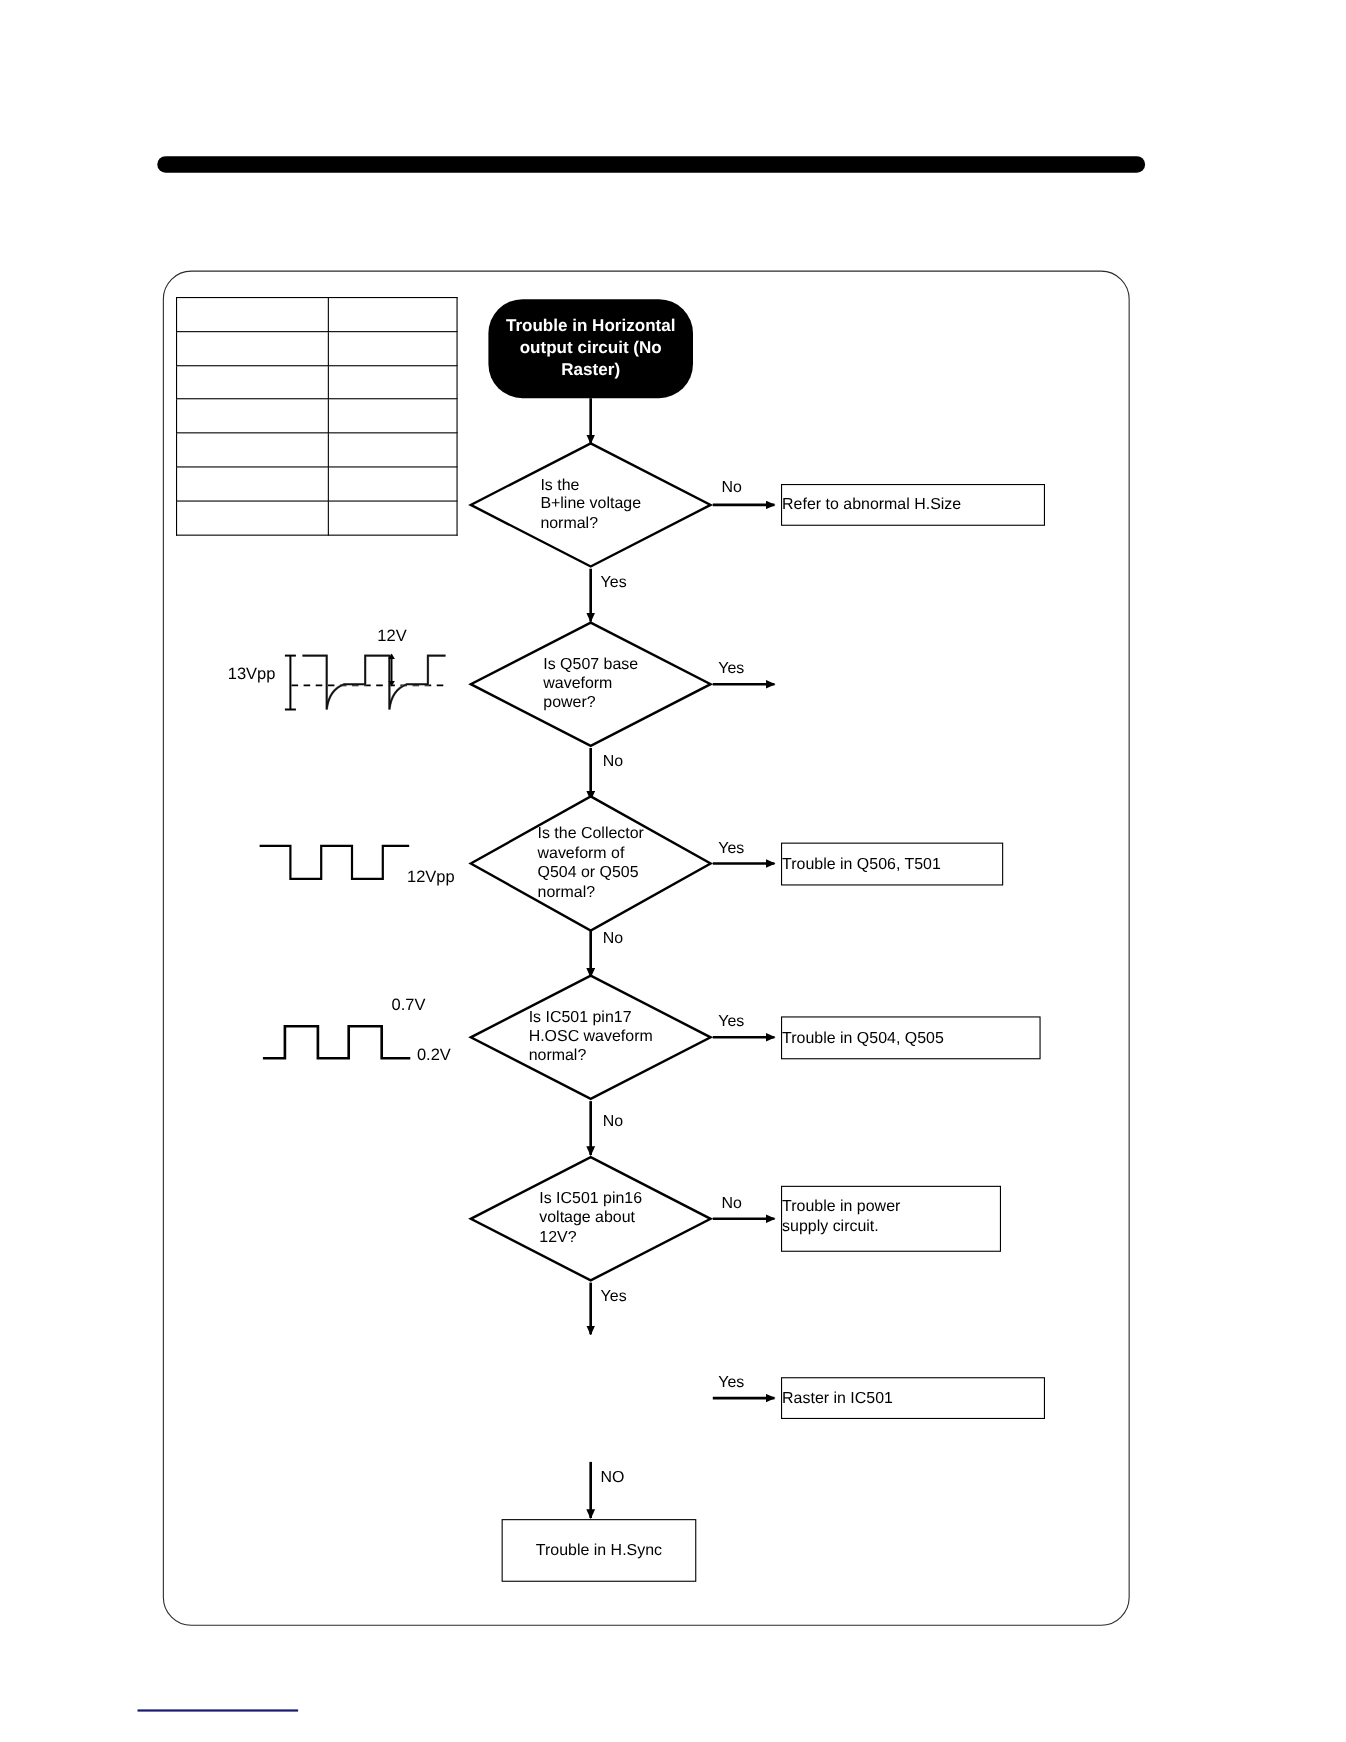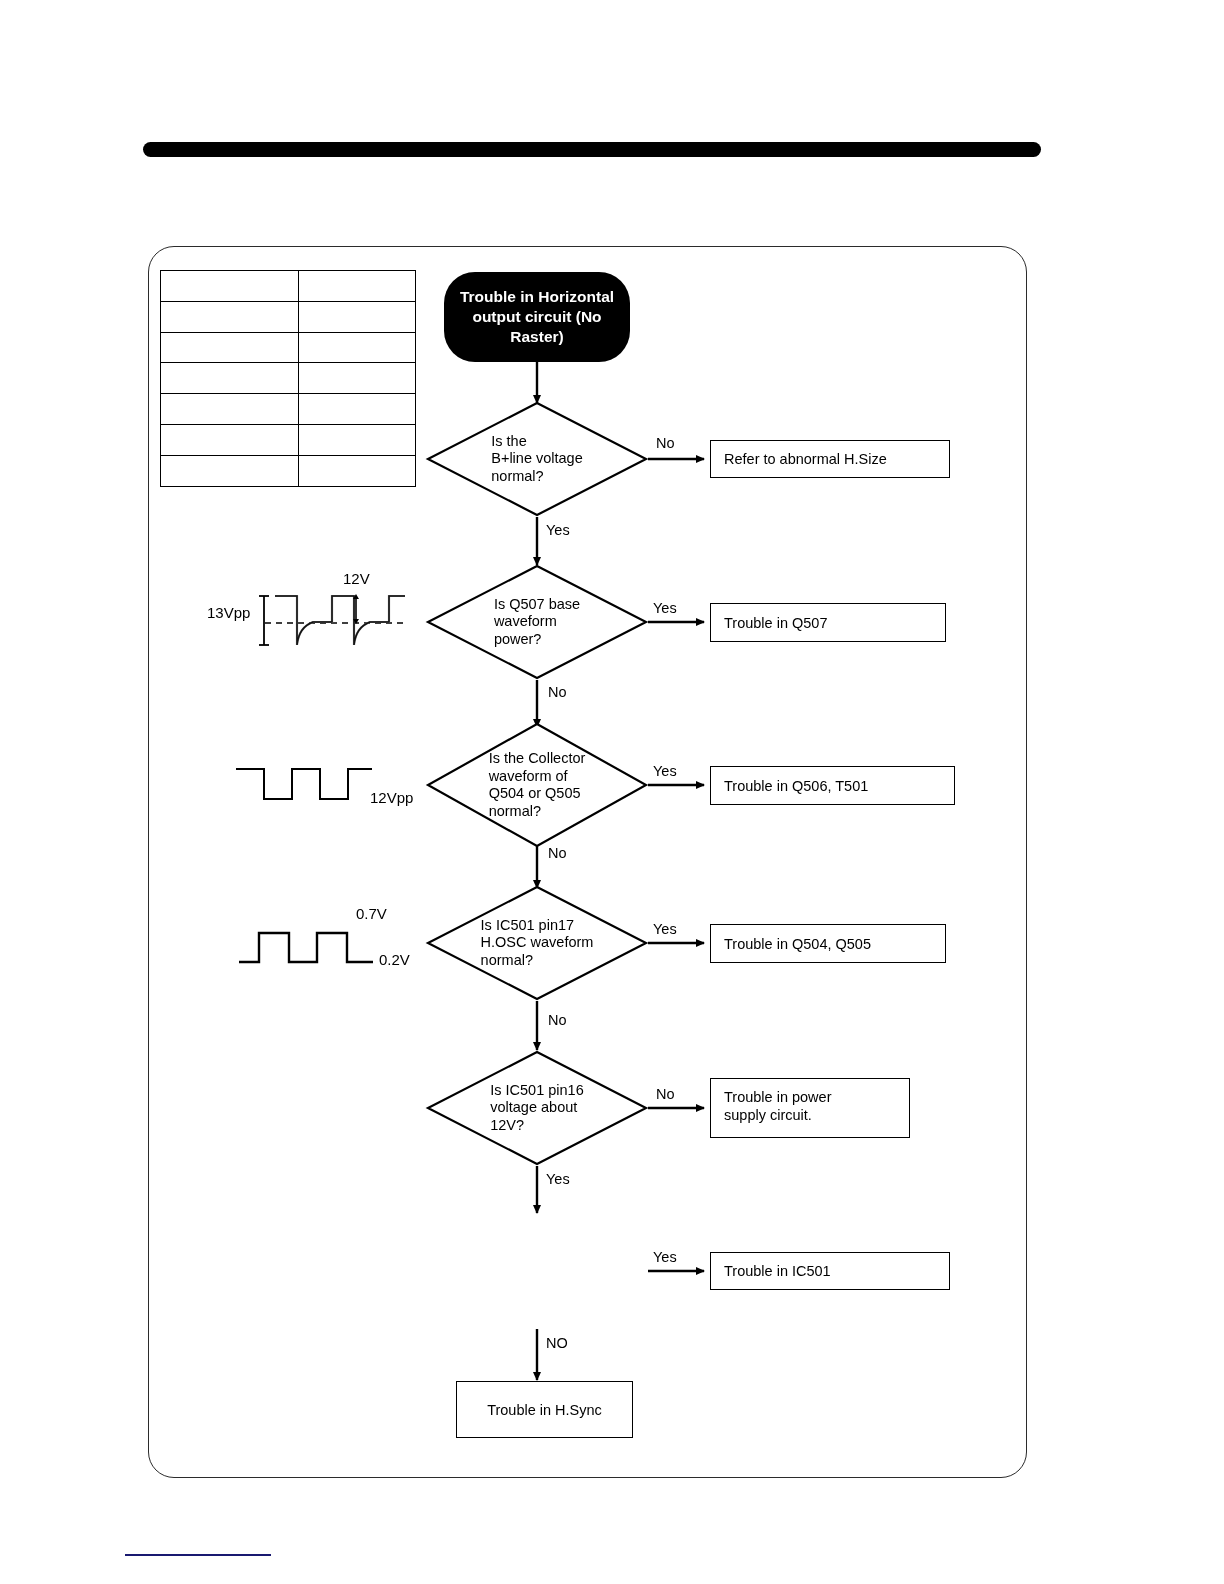--- a/index.html
+++ b/index.html
@@ -112,21 +112,20 @@
 
   
   .result-box {
     position: absolute;
     border: 1.6px solid #000000;
     box-sizing: border-box;
     display: flex;
     align-items: center;
     font-size: 14.5px;
     line-height: 18px;
-    padding-left: 13px;
     white-space: pre-line;
     background: #ffffff;
   }
   .result-box.center-txt {
     justify-content: center;
     padding-left: 0;
   }
 
   
   .edge-label {
@@ -315,30 +314,29 @@
   <div class="edge-label" style="left:548px; top:1012px;">No</div>
 
   <div class="edge-label" style="left:656px; top:1086px;">No</div>
   <div class="edge-label" style="left:546px; top:1171px;">Yes</div>
 
   <div class="edge-label" style="left:653px; top:1249px;">Yes</div>
   <div class="edge-label" style="left:546px; top:1335px;">NO</div>
 
   <div class="result-box" style="left:710px; top:440px; width:240px; height:38px;">Refer to abnormal H.Size</div>
 
-  <div class="result-box" style="left:710px; top:603px; width:236px; height:39px;">Trouble in Q507</div>
-
-  <div class="result-box" style="left:710px; top:766px; width:245px; height:39px;">Trouble in Q506, T501</div>
+
+  <div class="result-box" style="left:710px; top:766px; width:202px; height:39px;">Trouble in Q506, T501</div>
 
   <div class="result-box" style="left:710px; top:924px; width:236px; height:39px;">Trouble in Q504, Q505</div>
 
   <div class="result-box" style="left:710px; top:1078px; width:200px; height:60px; align-items:flex-start; padding-top:9px;">Trouble in power
 supply circuit.</div>
 
-  <div class="result-box" style="left:710px; top:1252px; width:240px; height:38px;">Trouble in IC501</div>
+  <div class="result-box" style="left:710px; top:1252px; width:240px; height:38px;">Raster in IC501</div>
 
   <div class="result-box center-txt" style="left:456px; top:1381px; width:177px; height:57px;">Trouble in H.Sync</div>
 
   <div class="waveform" style="left:255px; top:575px;">
     <svg width="150" height="80" viewBox="0 0 150 80" xmlns="http://www.w3.org/2000/svg">
 
       <line x1="10" y1="48" x2="148" y2="48" stroke="#000000" stroke-width="1.6" stroke-dasharray="6 5"></line>
 
       <path d="M20,21 L42,21 L42,70 Q44,52 58,47 L77,47 L77,21 L99,21 L99,70
                Q101,52 115,47 L134,47 L134,21 L150,21" fill="none" stroke="#808080" stroke-width="2.2"></path>

